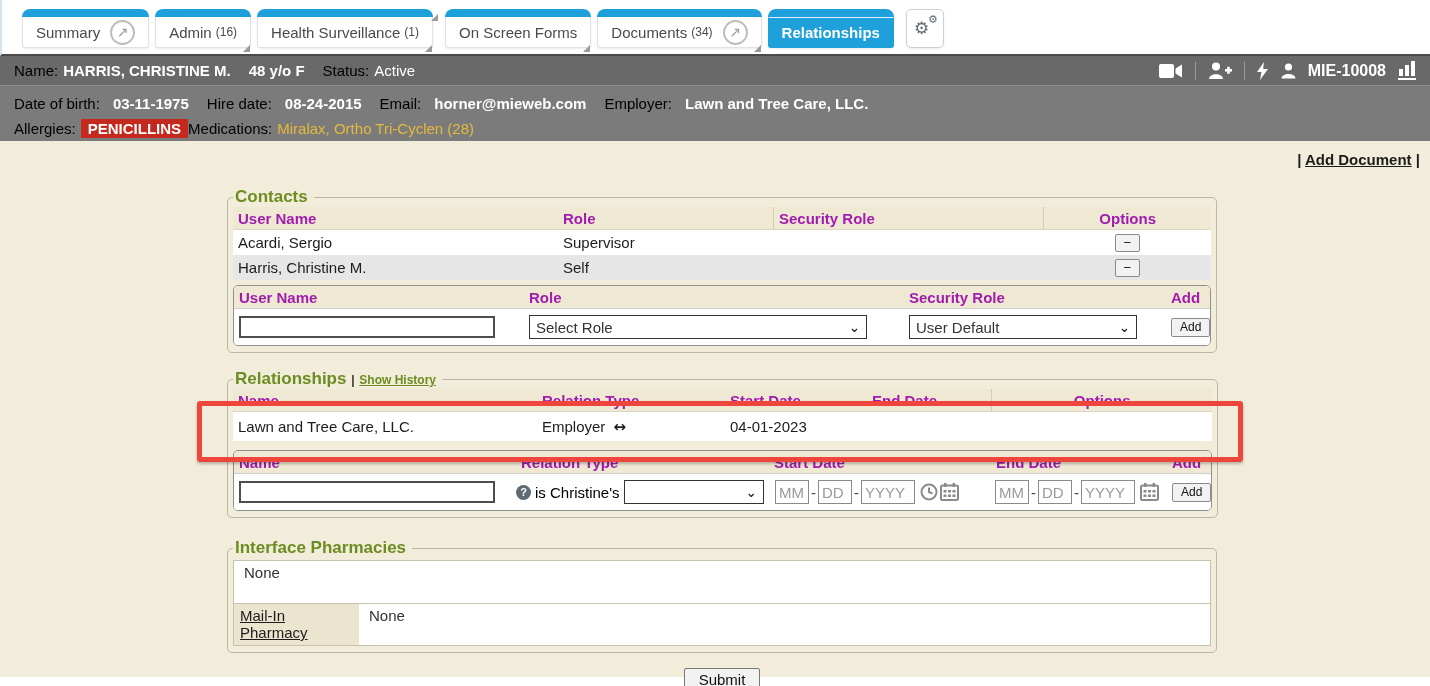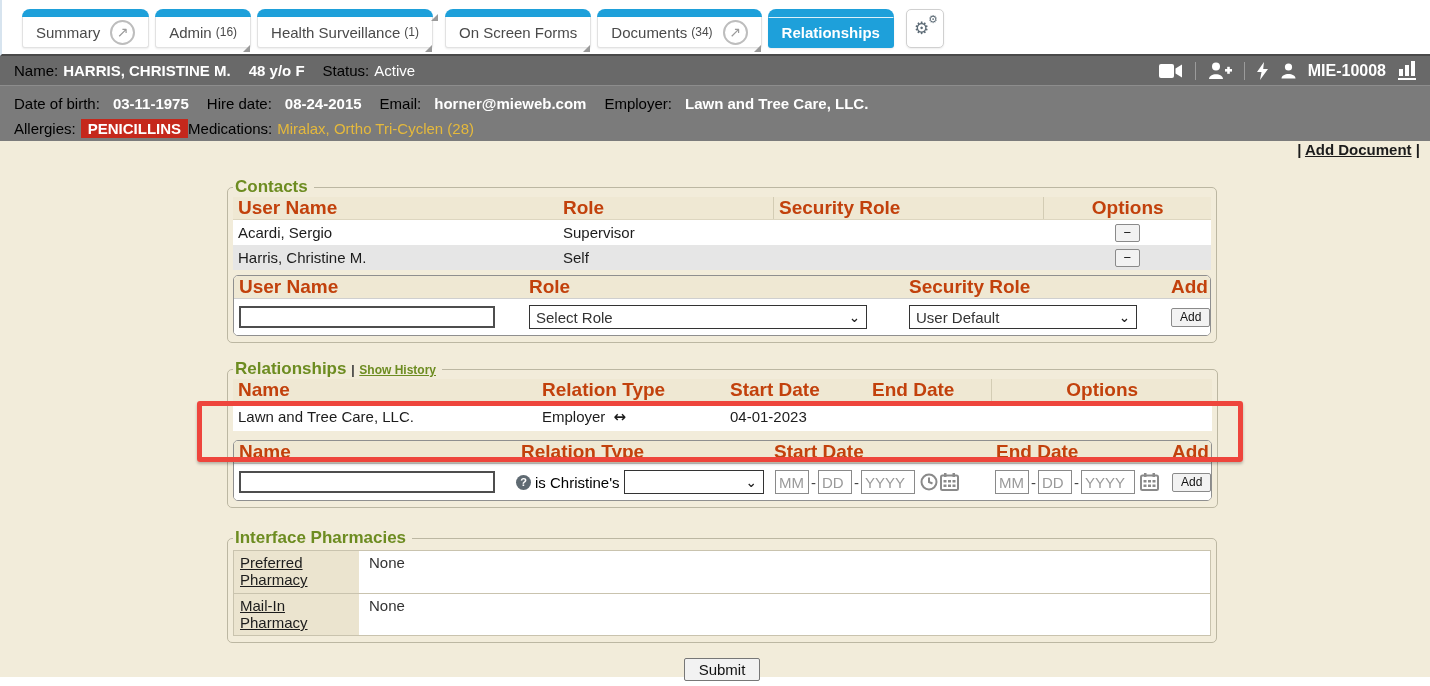--- a/index.html
+++ b/index.html
@@ -31,32 +31,32 @@
   .icon-btn { display:inline-flex; align-items:center; cursor:pointer; }
   .chart-icon-wrap { border-bottom:2px solid #fff; padding-bottom:2px; }
 
   .banner2 { height:55px; background:#7b7b7b; padding:5px 14px 0 14px; font-size:15px; color:#fff; }
   .banner2 .line { display:flex; align-items:center; height:25px; }
   .banner2 .val { font-weight:bold;margin-left:8px; }
   .allergy-badge { background:#c5281c; color:#fff; font-weight:bold; padding:1px 7px; }
   .med { color:#e5b93c; }
 
   
-  .content { position:relative; height:536px; background:#f2ecda; padding-top:0; }
+  .content { position:relative; height:536px; background:#f2ecda; padding-top:10px; }
   .adddoc-row { text-align:right; padding-right:10px; font-size:15px; font-weight:bold; color:#1c1c1c; height:24px; }
   .adddoc-link { text-decoration:underline; cursor:pointer; color:#1c1c1c; }
 
   .main { width:990px; margin-left:227px; }
   fieldset { border:1px solid #bcb7a2; border-radius:5px; padding:0 5px 6px 5px; }
   legend { color:#6d8c21; font-weight:bold; font-size:17px; padding:0 6px 0 2px; margin-left:0; }
   .legend-extra { font-size:12px; color:#333; font-weight:bold; }
   .show-history { color:#6d8c21; text-decoration:underline; cursor:pointer; font-size:12px; font-weight:bold; }
 
   .tbl { width:100%; }
-  .hdr-row { display:grid; background:#efe8d3; border-bottom:1px solid #ddd6c0; height:23px; align-items:center; font-weight:bold; font-size:19px; color:#c2410c; }
+  .hdr-row { display:grid; background:#efe8d3; border-bottom:1px solid #ddd6c0; height:23px; align-items:center; font-weight:bold; font-size:15px; color:#a21caf; }
   .hdr-row > div { padding-left:5px; height:100%; display:flex; align-items:center; }
   .hdr-center { justify-content:center; padding-left:0 !important; }
   .hdr-div { border-left:1px solid #d3ccb4; }
   .data-row { display:grid; height:25px; align-items:center; font-size:15px; color:#1c1c1c; background:#fff; }
   .data-row.alt { background:#e6e6e6; }
   .data-row > div { padding-left:5px; }
   .cell-center { display:flex; justify-content:center; padding-left:0 !important; }
 
   .cg { grid-template-columns:325px 215px 270px 1fr; }
   .rg { grid-template-columns:304px 188px 142px 124px 1fr; }
@@ -385,21 +385,20 @@
             <button class="btn">Add</button>
           </div>
         </div>
       </div>
     </fieldset>
 
     <fieldset style="margin-top:20px;">
       <legend>Interface Pharmacies</legend>
       <div class="pharm-tbl">
         <div class="pharm-row">
-          <div class="pharm-label"><span class="pharm-link">Preferred Pharmacy</span></div>
           <div class="pharm-val">None</div>
         </div>
         <div class="pharm-row">
           <div class="pharm-label"><span class="pharm-link">Mail-In Pharmacy</span></div>
           <div class="pharm-val">None</div>
         </div>
       </div>
     </fieldset>
 
     <div class="submit-row">

